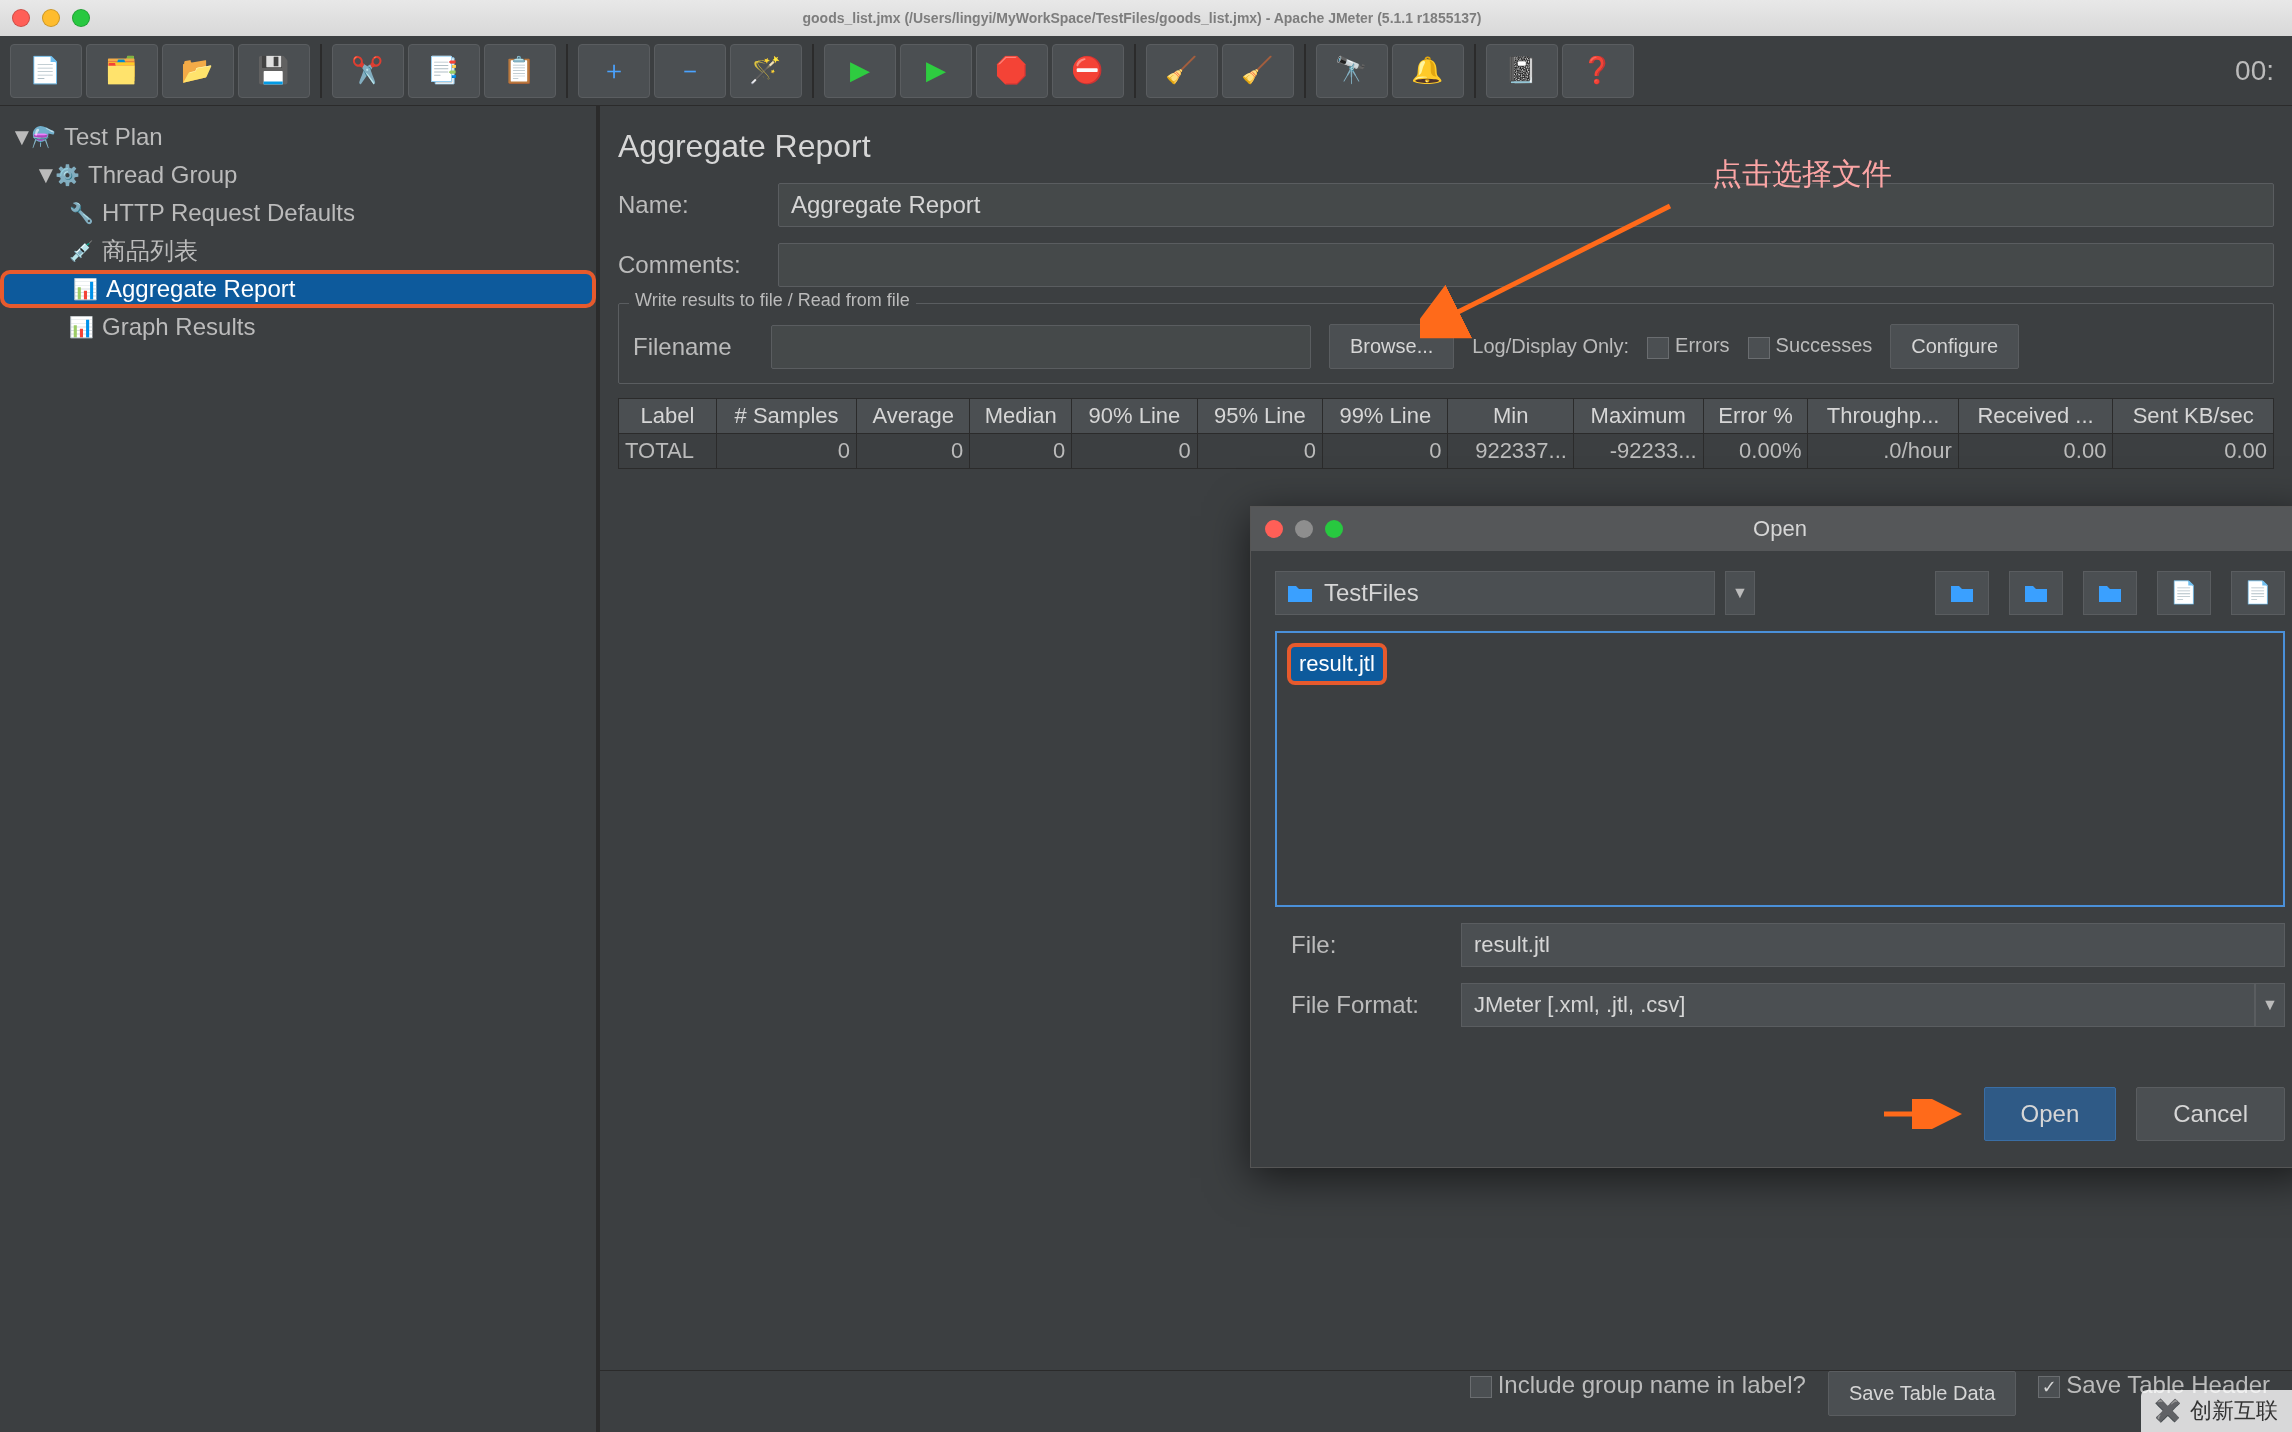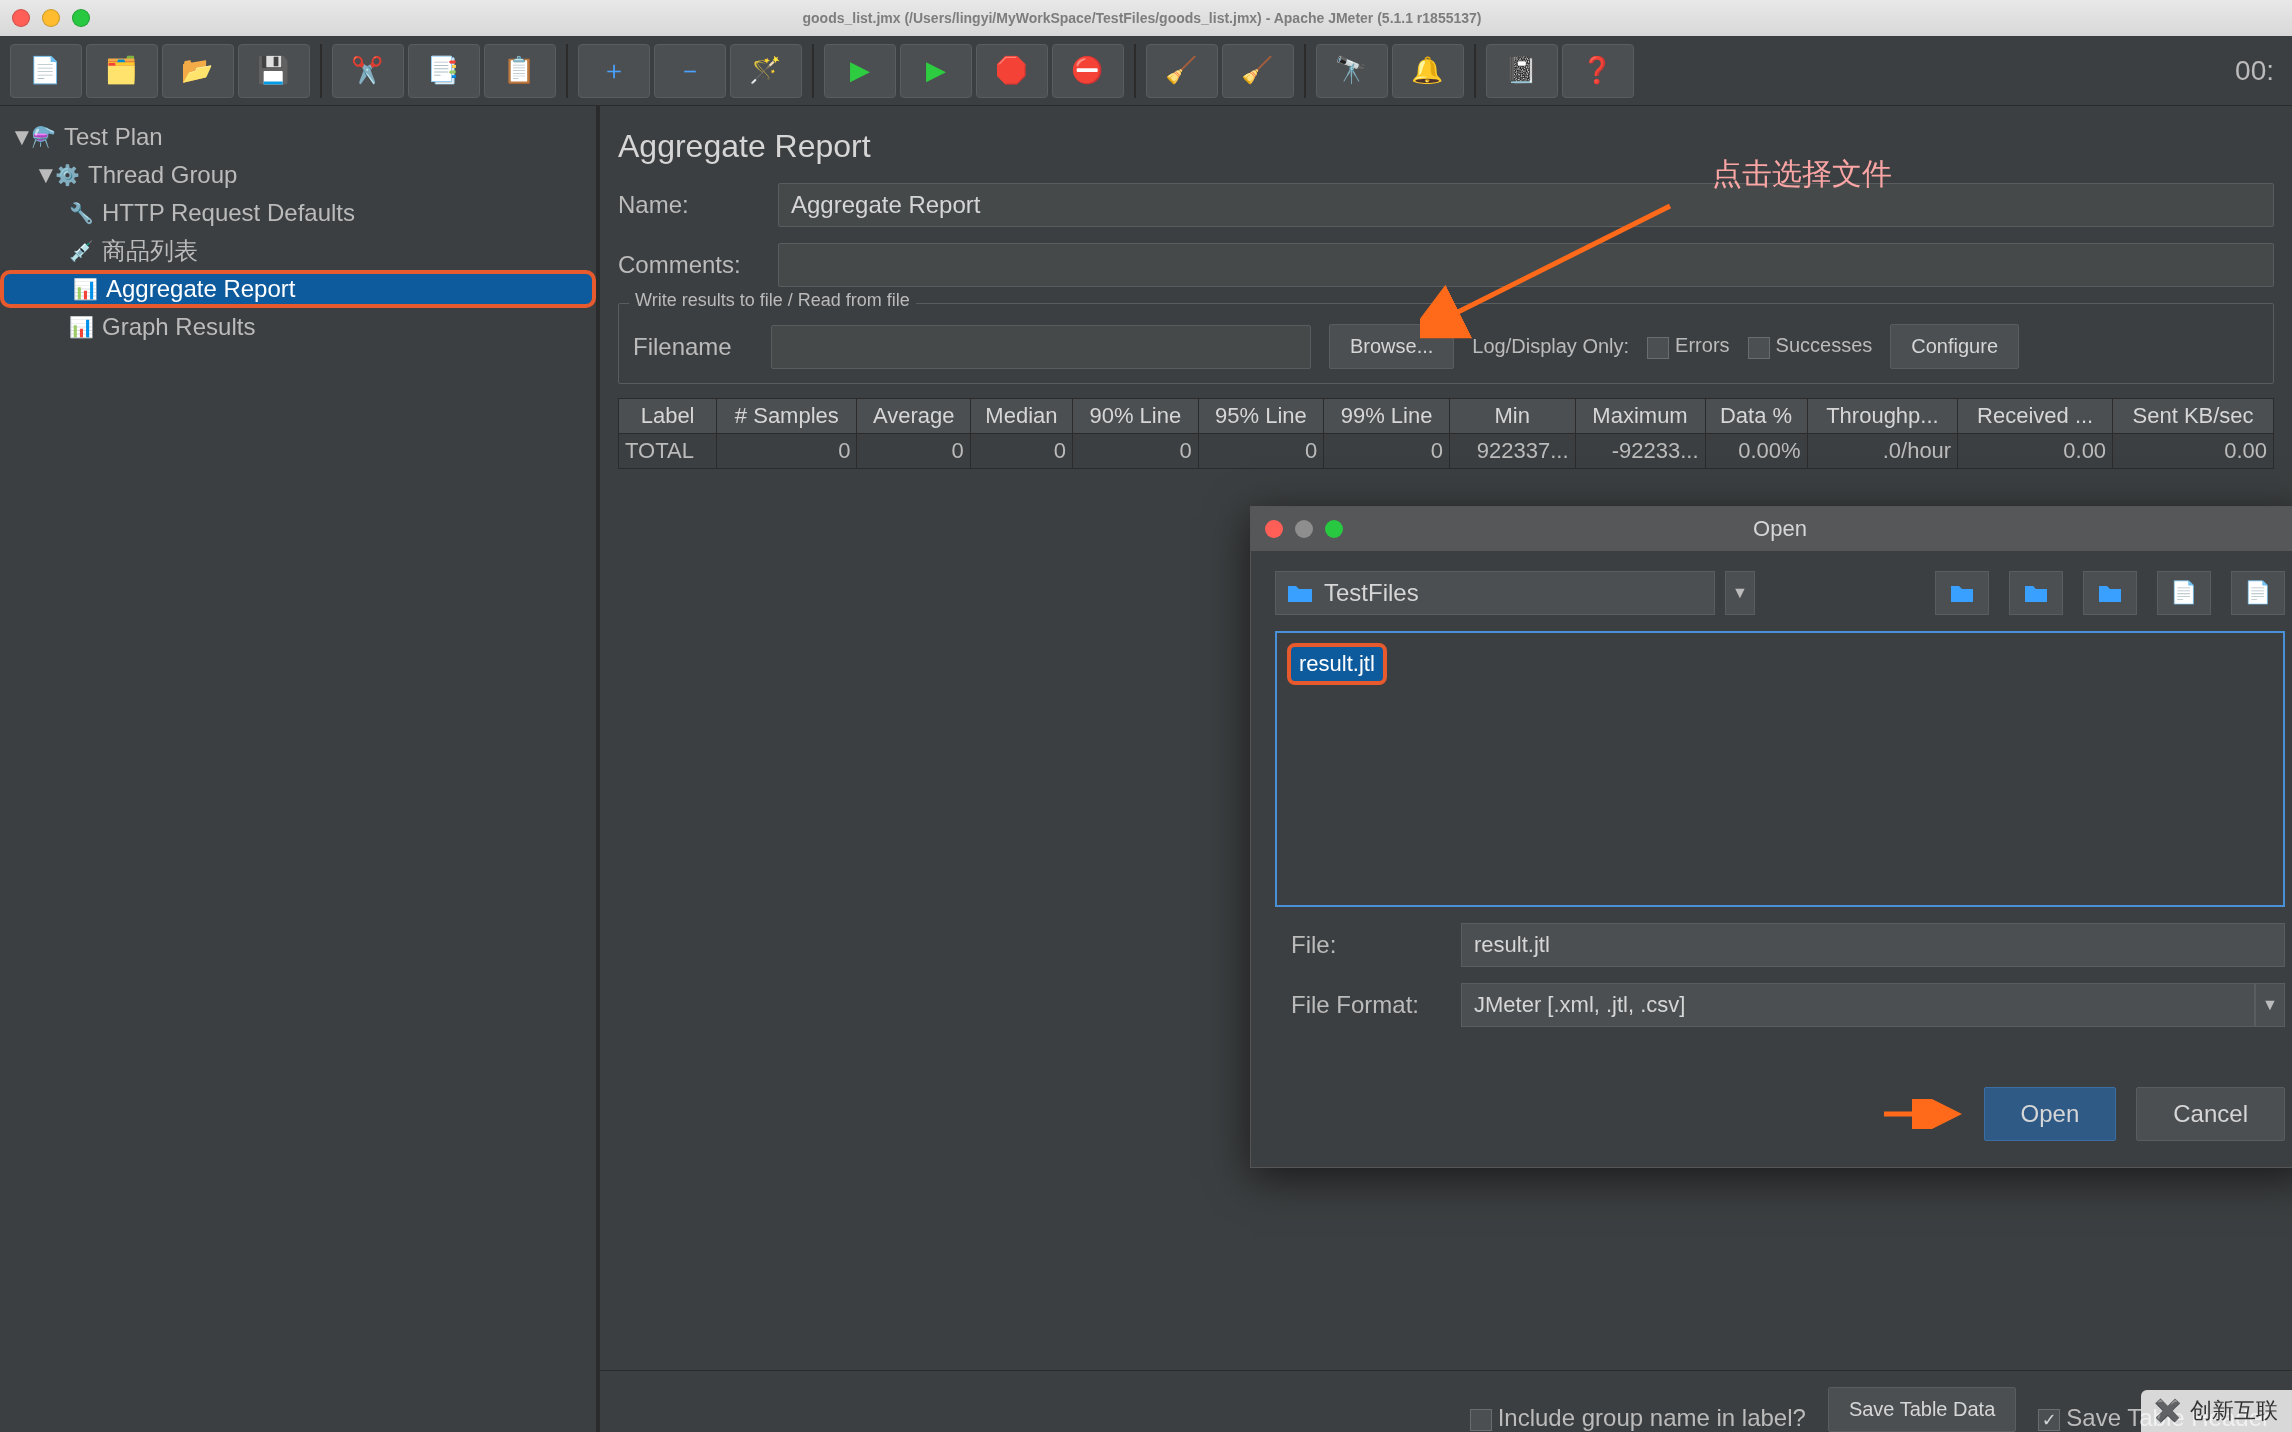--- a/index.html
+++ b/index.html
@@ -54,21 +54,21 @@
 .agg-table { margin-top: 14px; width: 100%; border-collapse: collapse; font-size: 22px; }
 .agg-table th { background: #4b4f52; border: 1px solid #2b2b2b; color: #d6d6d6; padding: 4px 6px; font-weight: normal; text-align: center; }
 .agg-table td { border: 1px solid #2b2b2b; padding: 4px 6px; text-align: right; color: #bbbbbb; }
 .agg-table td:first-child { text-align: left; }
 
 
 .annotation-text { position: absolute; color: #fca5a5; font-size: 30px; pointer-events: none; }
 .annotation-arrow { position: absolute; pointer-events: none; }
 
 
-.bottom-bar { position: absolute; bottom: 0; left: 0; right: 0; height: 62px; background: #3c3f41; border-top: 1px solid #2b2b2b; display: flex; align-items: flex-end; justify-content: flex-end; padding: 0 22px; gap: 22px; font-size: 24px; }
+.bottom-bar { position: absolute; bottom: 0; left: 0; right: 0; height: 62px; background: #3c3f41; border-top: 1px solid #2b2b2b; display: flex; align-items: flex-start; justify-content: flex-end; padding: 0 22px; gap: 22px; font-size: 24px; }
 
 
 .dialog-overlay { position: absolute; left: 650px; top: 400px; width: 1060px; background: #3c3f41; border: 1px solid #555; box-shadow: 0 10px 40px rgba(0,0,0,0.6); }
 .dialog-titlebar { height: 44px; background: #555759; display: flex; align-items: center; padding: 0 14px; position: relative; }
 .dialog-titlebar .title { position: absolute; left: 0; right: 0; text-align: center; color: #d6d6d6; font-size: 22px; }
 .dlg-traffic { display: flex; gap: 12px; z-index: 1; }
 .dlg-light { width: 18px; height: 18px; border-radius: 50%; }
 .dlg-red { background: #ff5f57; }
 .dlg-gray { background: #8e8e8e; }
 .dlg-green { background: #28c840; }
@@ -195,21 +195,21 @@
             <tr>
           <th>Label</th>
           <th># Samples</th>
           <th>Average</th>
           <th>Median</th>
           <th>90% Line</th>
           <th>95% Line</th>
           <th>99% Line</th>
           <th>Min</th>
           <th>Maximum</th>
-          <th>Data %</th>
+          <th>Error %</th>
           <th>Throughp...</th>
           <th>Received ...</th>
           <th>Sent KB/sec</th>
         </tr>
           </thead>
         <tbody>
             <tr>
           <td>TOTAL</td>
           <td>0</td>
           <td>0</td>

